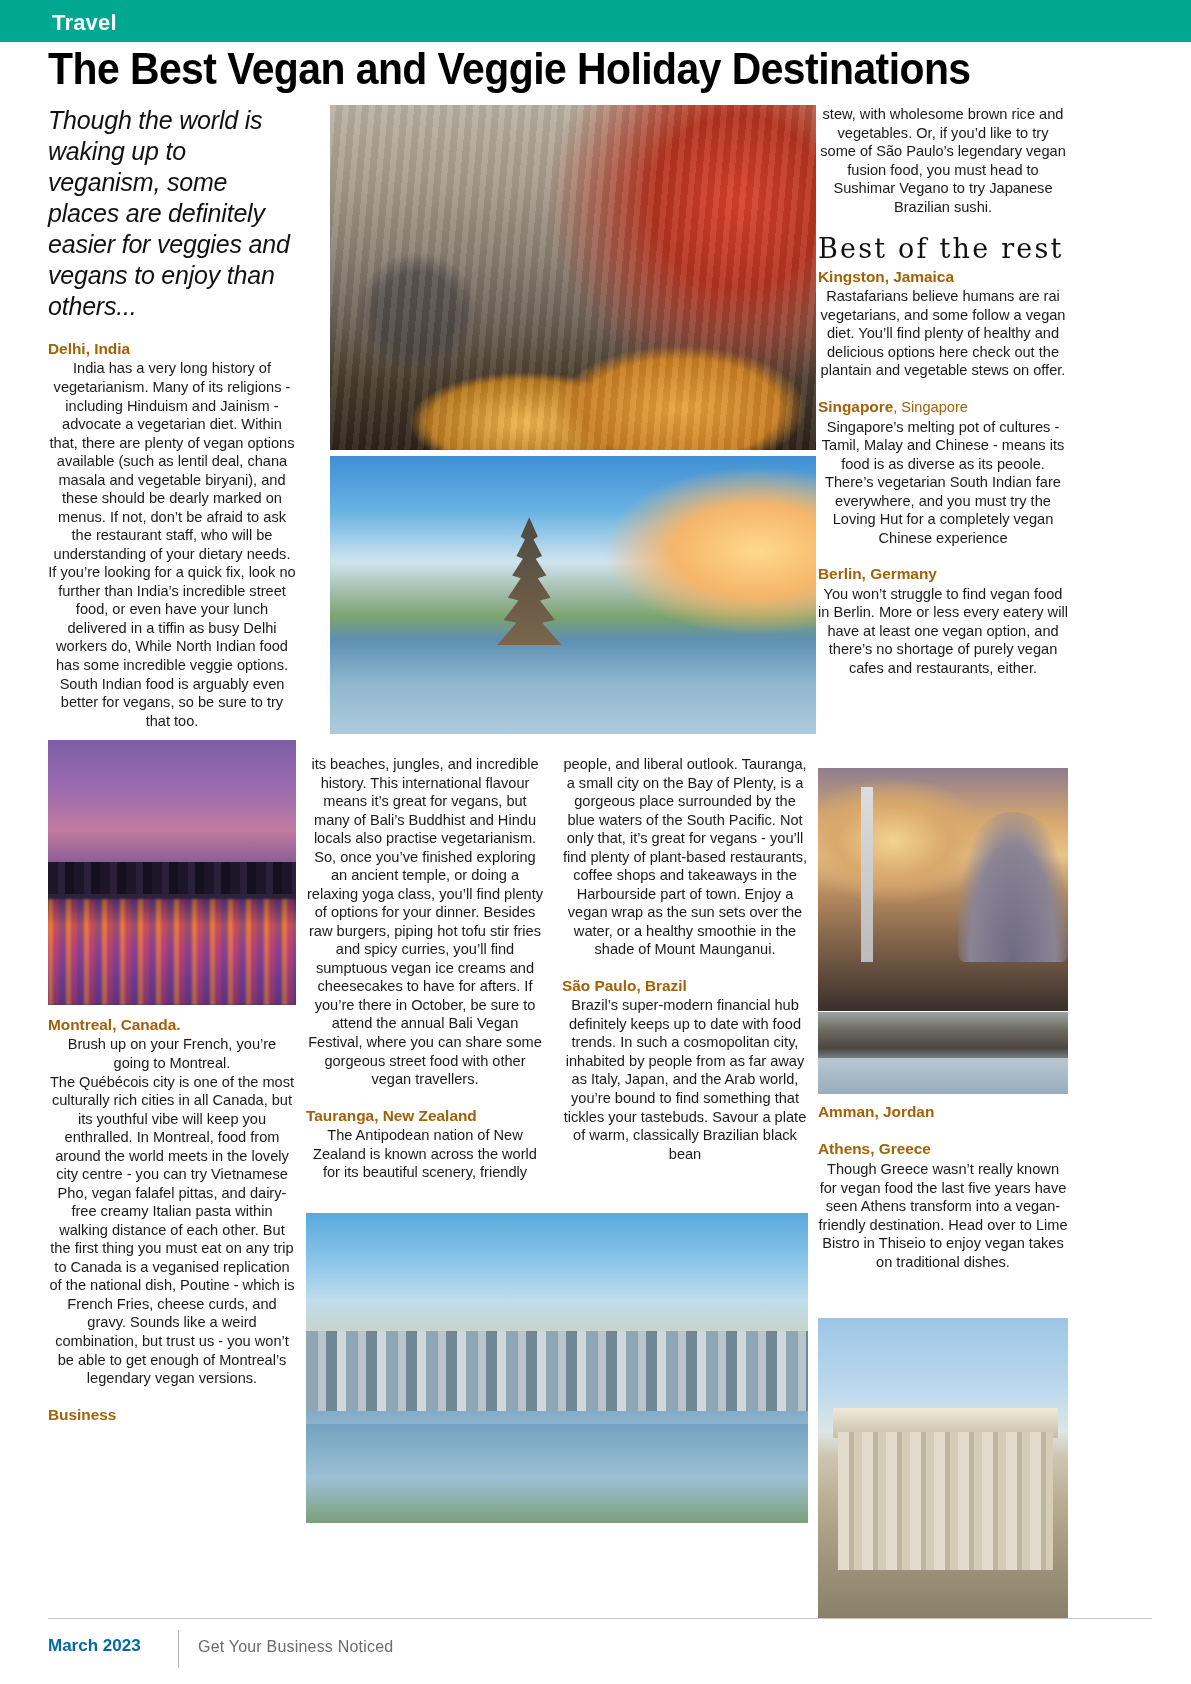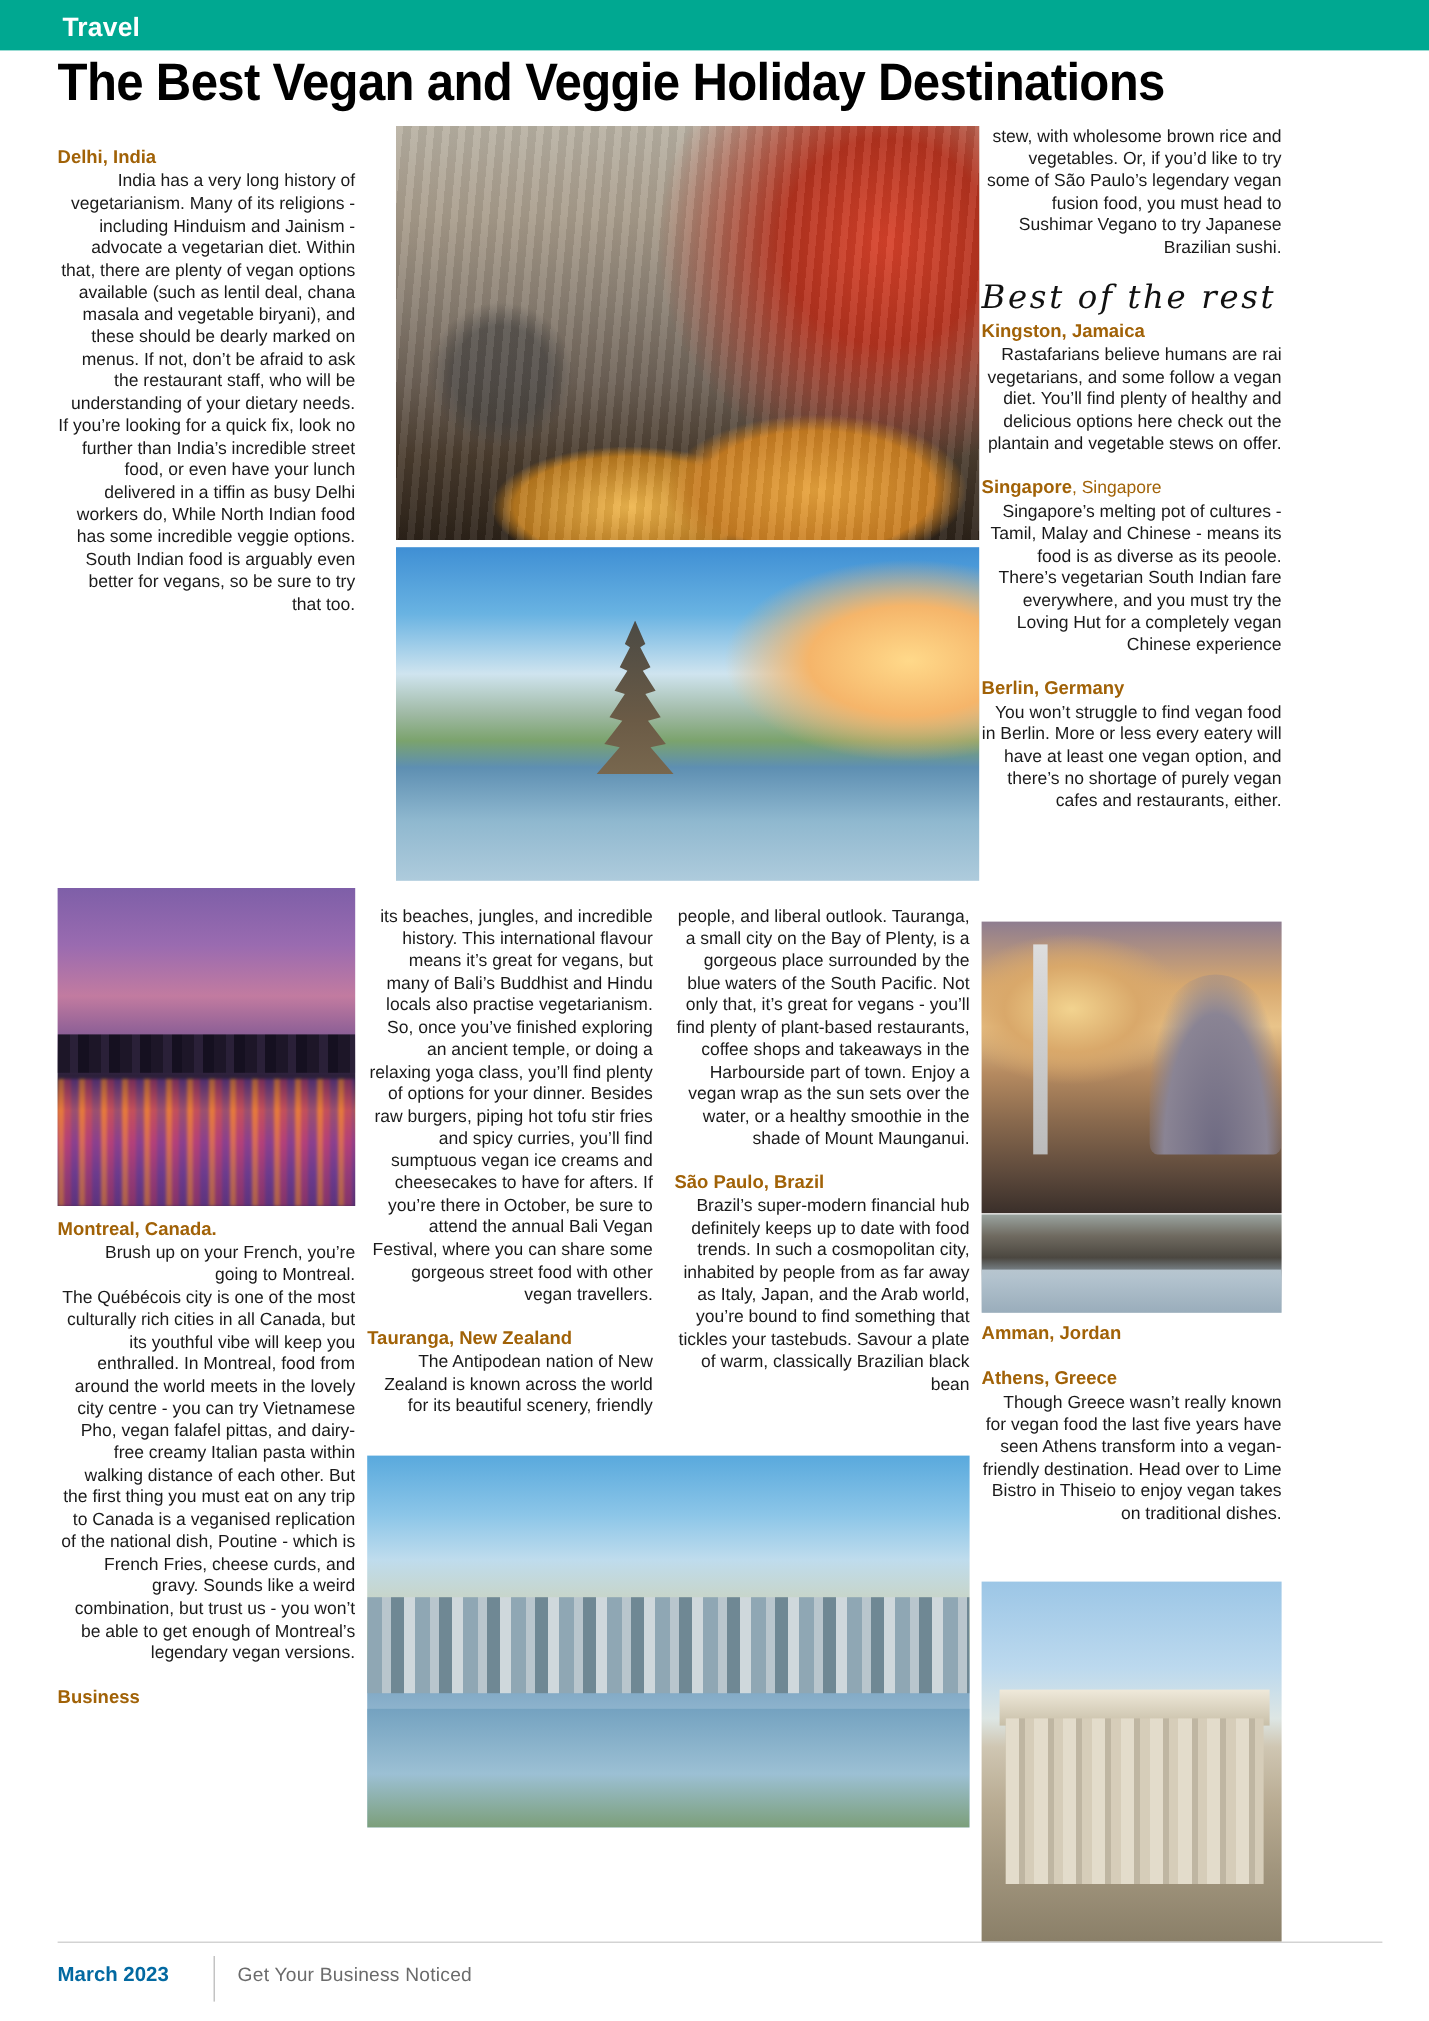--- a/index.html
+++ b/index.html
@@ -34,34 +34,34 @@
 
   
   .col { position: absolute; }
   .c1 { left: 48px;  width: 248px; }
   .c2 { left: 306px; width: 238px; }
   .c3 { left: 562px; width: 246px; }
   .c4 { left: 818px; width: 250px; }
 
   .body-text {
     font-size: 14.6px; line-height: 1.27; color: #1a1a1a;
-    text-align: right;
+    text-align: center;
   }
   .sub-head {
     font-size: 15.4px; font-weight: bold; color: #a16207;
     line-height: 1.2; margin-bottom: 1px;
   }
   .sub-head .light { font-weight: normal; font-size: 14.6px; }
   .intro {
     font-size: 25px; font-style: italic; line-height: 1.24;
     color: #111; letter-spacing: -0.2px;
   }
   .script-head {
     font-family: "DejaVu Serif", serif;
-    font-style: italic; font-size: 27px; font-weight: normal;
+    font-size: 27px; font-weight: normal;
     letter-spacing: 2.2px; color: #111;
     line-height: 1.1;
   }
   .gap-m { height: 18px; }
 
   
   .photo { position: absolute; overflow: hidden; background: #ccc; }
 
   
   .ph-delhi { left: 330px; top: 105px; width: 486px; height: 345px;
@@ -189,20 +189,21 @@
 
   <div class="photo ph-delhi"></div>
   <div class="photo ph-bali"></div>
   <div class="photo ph-montreal"></div>
   <div class="photo ph-saopaulo"></div>
   <div class="photo ph-berlin"></div>
   <div class="photo ph-amman"></div>
   <div class="photo ph-athens"></div>
 
   <div class="col c1" style="top:105px;">
+    <div class="intro">Though the world is waking up to veganism, some places are definitely easier for veggies and vegans to enjoy than others...</div>
     <div class="gap-m"></div>
     <div class="sub-head">Delhi, India</div>
     <p class="body-text para">India has a very long history of vegetarianism. Many of its religions - including Hinduism and Jainism - advocate a vegetarian diet. Within that, there are plenty of vegan options available (such as lentil deal, chana masala and vegetable biryani), and these should be dearly marked on menus. If not, don’t be afraid to ask the restaurant staff, who will be understanding of your dietary needs. If you’re looking for a quick fix, look no further than India’s incredible street food, or even have your lunch delivered in a tiffin as busy Delhi workers do, While North Indian food has some incredible veggie options. South Indian food is arguably even better for vegans, so be sure to try that too.</p>
   </div>
 
   <div class="col c1" style="top:1016px;">
     <div class="sub-head">Montreal, Canada.</div>
     <p class="body-text para">Brush up on your French, you’re going to Montreal.</p>
     <p class="body-text para">The Québécois city is one of the most culturally rich cities in all Canada, but its youthful vibe will keep you enthralled. In Montreal, food from around the world meets in the lovely city centre - you can try Vietnamese Pho, vegan falafel pittas, and dairy-free creamy Italian pasta within walking distance of each other. But the first thing you must eat on any trip to Canada is a veganised replication of the national dish, Poutine - which is French Fries, cheese curds, and gravy. Sounds like a weird combination, but trust us - you won’t be able to get enough of Montreal’s legendary vegan versions.</p>
     <div class="gap-m"></div>

